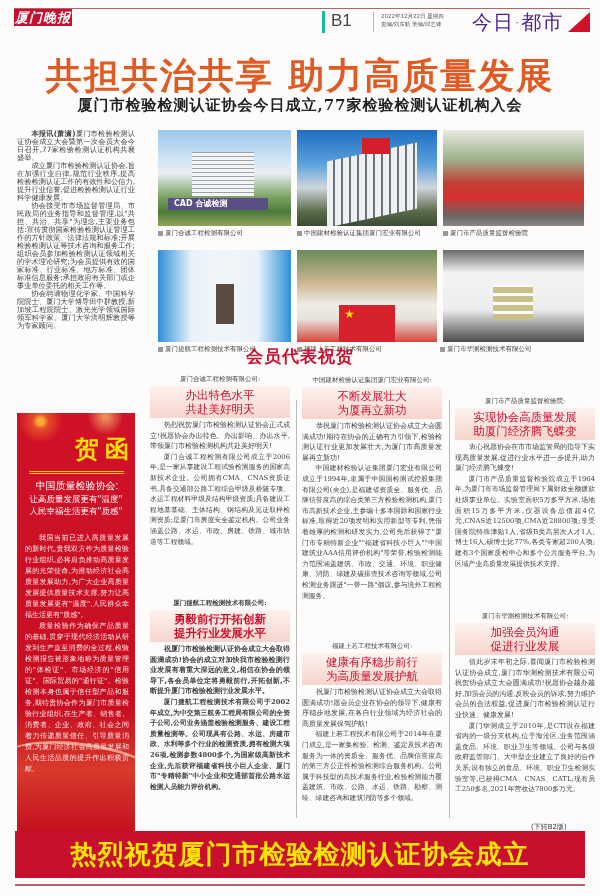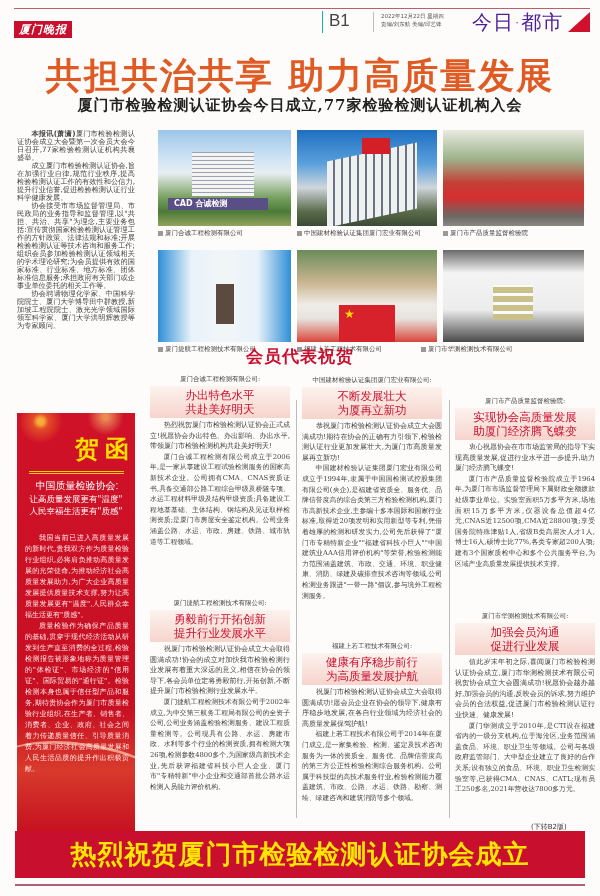--- a/index.html
+++ b/index.html
@@ -1,22 +1,22 @@
 <!DOCTYPE html>
 <html><head>
 <meta charset="utf-8">
 <style>
   * { box-sizing: border-box; margin: 0; padding: 0; }
   html, body { width: 600px; height: 896px; background: #fdfcfa; overflow: hidden; }
   body { font-family: "DejaVu Sans", "Liberation Sans", sans-serif; color: #333; position: relative; }
 
   
   .masthead { position: absolute; left: 14px; top: 8px; width: 576px; height: 28px; border-top: 1px solid #b8606e; }
-  .logo { position: absolute; left: 0; top: 12px; width: 58px; height: 17px; background: #c8102e; color: #fff; font-family: "DejaVu Serif", serif; font-style: italic; font-weight: bold; font-size: 11px; line-height: 17px; text-align: center; letter-spacing: 1px; }
-  .page-code { position: absolute; left: 308px; top: 2px; font-size: 17px; color: #444; font-family: "Liberation Sans", sans-serif; padding-left: 6px; border-left: 1px solid #14b8a6; height: 22px; line-height: 20px; }
+  .logo { position: absolute; left: 0; top: 0; width: 58px; height: 17px; background: #c8102e; color: #fff; font-family: "DejaVu Serif", serif; font-style: italic; font-weight: bold; font-size: 13px; line-height: 17px; text-align: center; letter-spacing: 1px; }
+  .page-code { position: absolute; left: 308px; top: 2px; font-size: 17px; color: #444; font-family: "Liberation Sans", sans-serif; padding-left: 6px; border-left: 3px solid #14b8a6; height: 22px; line-height: 20px; }
   .page-code-sep { position: absolute; left: 359px; top: 3px; width: 1px; height: 20px; background: #bbb; }
   .meta { position: absolute; left: 367px; top: 3px; font-size: 5.5px; line-height: 8px; color: #555; }
   .section-name { position: absolute; left: 458px; top: 0px; font-size: 20px; color: #4c1d95; letter-spacing: 1px; font-weight: 300; }
   .corner { position: absolute; right: 0; top: 0; width: 0; height: 0; border-left: 22px solid transparent; border-top: 0 solid transparent; border-bottom: 20px solid #d0112b; }
 
   
   .headline { position: absolute; left: 0; top: 52px; width: 600px; text-align: center; font-size: 36px; font-weight: bold; color: #e05a24; letter-spacing: 2px; }
   .subheadline { position: absolute; left: 0; top: 96px; width: 600px; text-align: center; font-family: "DejaVu Serif", serif; font-size: 15px; color: #222; letter-spacing: 1px; }
 
   
@@ -135,39 +135,39 @@
 <div class="cap" style="left:158px; top:345px;"><span class="sq"></span><span>厦门捷航工程检测技术有限公司</span></div>
 
 <div class="photo p5">
   <div class="flag"></div>
 </div>
 <div class="cap" style="left:297px; top:345px;"><span class="sq"></span><span>福建上若工程技术有限公司</span></div>
 
 <div class="photo p6">
   <div class="shelf"></div>
 </div>
-<div class="cap" style="left:421px; top:345px;"><span class="sq"></span><span>厦门市华测检测技术有限公司</span></div>
+<div class="cap" style="left:440px; top:345px;"><span class="sq"></span><span>厦门市华测检测技术有限公司</span></div>
 
 <div class="member-title">会员代表祝贺</div>
 
 <div class="article" style="left:150px; top:375px;">
   <div class="org">厦门合诚工程检测有限公司:</div>
   <div class="title-box">
     <div>办出特色水平</div>
     <div>共赴美好明天</div>
   </div>
   <div class="msg">
       <p>热烈祝贺厦门市检验检测认证协会正式成立!祝愿协会办出特色、办出影响、办出水平,带领厦门市检验检测机构共赴美好明天!</p>
     </div>
   <div class="intro-text">
       <p>厦门合诚工程检测有限公司成立于2006年,是一家从事建设工程试验检测服务的国家高新技术企业。公司拥有CMA、CNAS资质证书,具备交通部公路工程综合甲级及桥隧专项、水运工程材料甲级及结构甲级资质;具备建设工程地基基础、主体结构、钢结构及见证取样检测资质;是厦门市房屋安全鉴定机构。公司业务涵盖公路、水运、市政、房建、铁路、城市轨道等工程领域。</p>
     </div>
 </div>
 
-<div class="article" style="left:150px; top:599px;">
+<div class="article" style="left:150px; top:599px;font-weight:bold;">
   <div class="org">厦门捷航工程检测技术有限公司:</div>
   <div class="title-box">
     <div>勇毅前行开拓创新</div>
     <div>提升行业发展水平</div>
   </div>
   <div class="msg">
       <p>祝厦门市检验检测认证协会成立大会取得圆满成功!协会的成立对加快我市检验检测行业发展有着重大深远的意义,相信在协会的领导下,各会员单位定将勇毅前行,开拓创新,不断提升厦门市检验检测行业发展水平。</p>
     </div>
   <div class="intro-text">
       <p>厦门捷航工程检测技术有限公司于2002年成立,为中交第三航务工程局有限公司的全资子公司,公司业务涵盖检验检测服务、建设工程质量检测等。公司现具有公路、水运、房建市政、水利等多个行业的检测资质,拥有检测大项26项,检测参数4800多个,为国家级高新技术企业,先后获评福建省科技小巨人企业、厦门市"专精特新"中小企业和交通部首批公路水运检测人员能力评价机构。</p>

